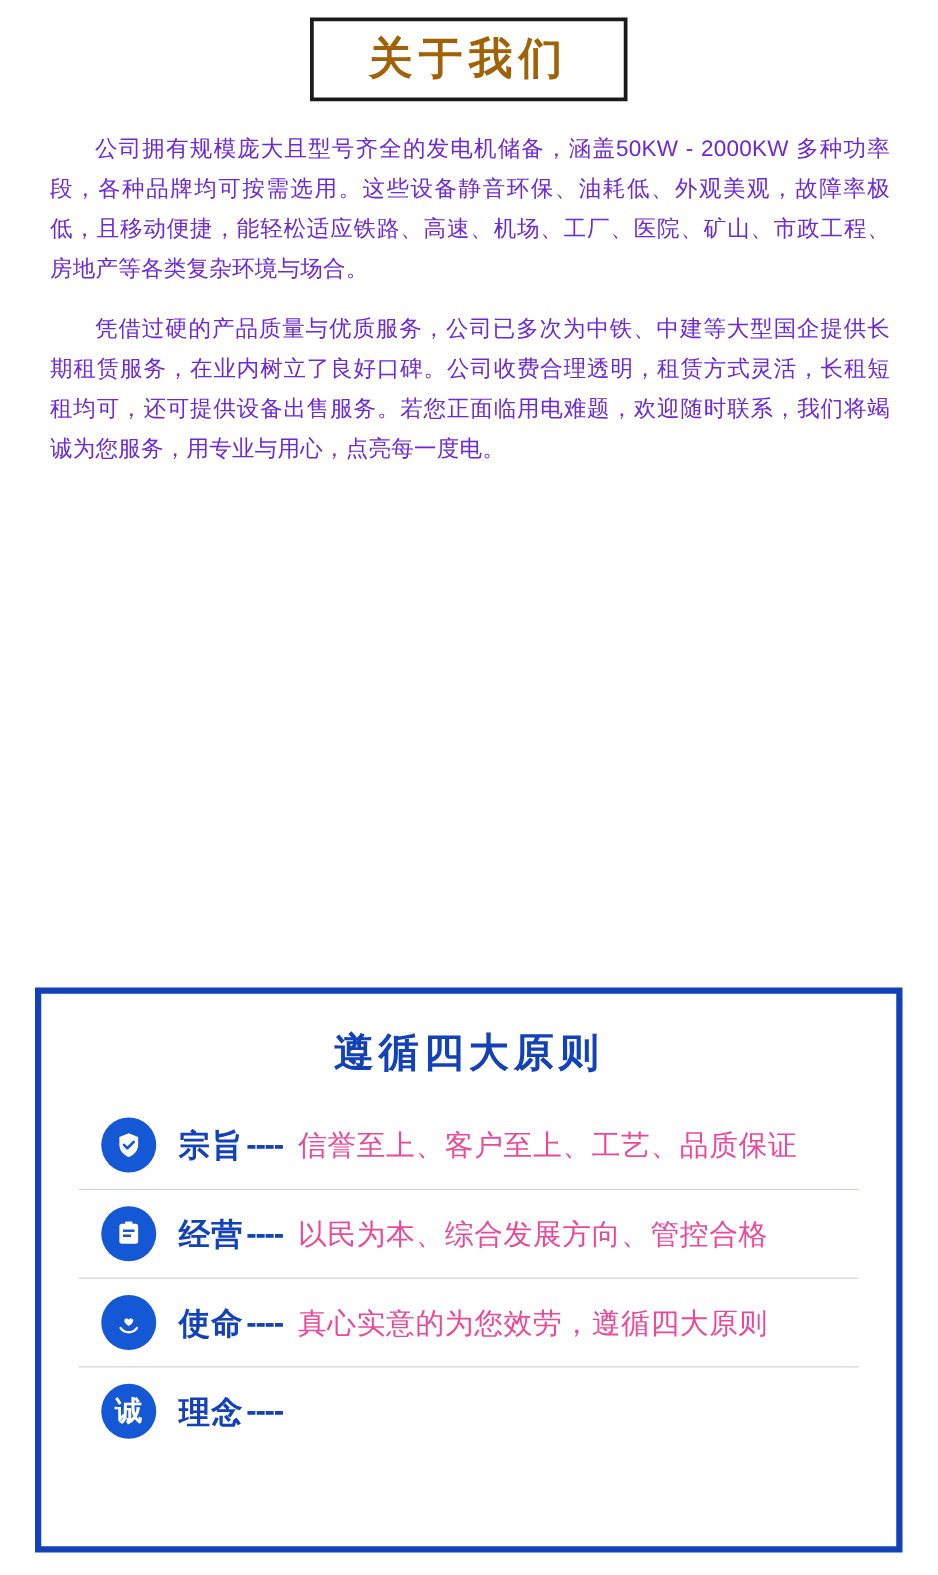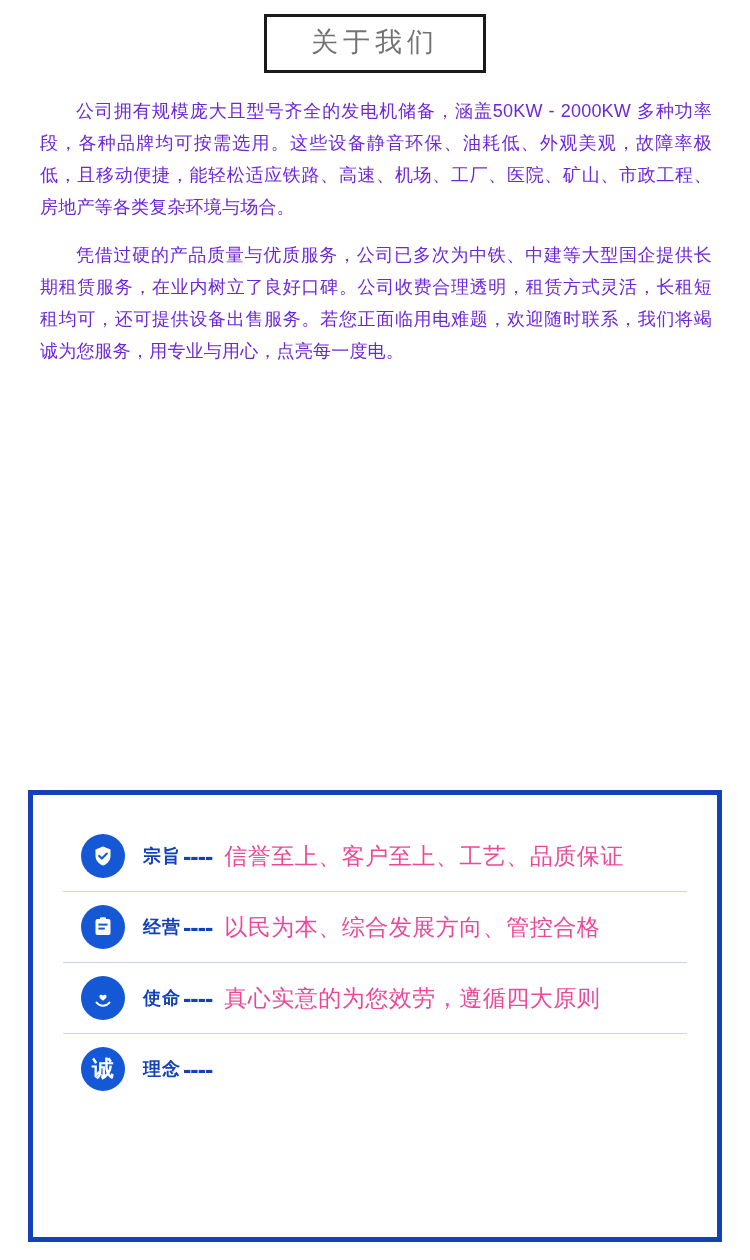--- a/index.html
+++ b/index.html
@@ -26,25 +26,25 @@
     display: flex;
     justify-content: center;
     padding-top: 14px;
   }
   .title-box {
     border: 3px solid #1a1a1a;
     padding: 12px 44px 14px 44px;
     display: inline-block;
   }
   .title-text {
-    font-size: 27px;
-    font-weight: normal;
+    font-size: 35px;
+    font-weight: bold;
     letter-spacing: 5px;
     line-height: 1;
-    color: #737373;
+    color: #a16207;
   }
 
   
   .body-copy {
     padding: 22px 38px 0 40px;
   }
   .para {
     font-size: 18px;
     line-height: 1.78;
     letter-spacing: 0.2px;
@@ -105,21 +105,21 @@
   }
   .picon svg { display: block; }
   .picon .glyph {
     font-size: 22px;
     font-weight: bold;
     line-height: 1;
   }
   .plabel {
     flex: 0 0 auto;
     color: #1241b8;
-    font-size: 18px;
+    font-size: 25px;
     font-weight: bold;
     letter-spacing: 1px;
     margin-right: 2px;
   }
   .pdash {
     flex: 0 0 auto;
     color: #1241b8;
     font-size: 25px;
     font-weight: bold;
     letter-spacing: -1px;
@@ -144,20 +144,21 @@
     </div>
   </div>
 
   <div class="body-copy">
     <p class="para">公司拥有规模庞大且型号齐全的发电机储备，涵盖50KW - 2000KW 多种功率段，各种品牌均可按需选用。这些设备静音环保、油耗低、外观美观，故障率极低，且移动便捷，能轻松适应铁路、高速、机场、工厂、医院、矿山、市政工程、房地产等各类复杂环境与场合。</p>
     <p class="para">凭借过硬的产品质量与优质服务，公司已多次为中铁、中建等大型国企提供长期租赁服务，在业内树立了良好口碑。公司收费合理透明，租赁方式灵活，长租短租均可，还可提供设备出售服务。若您正面临用电难题，欢迎随时联系，我们将竭诚为您服务，用专业与用心，点亮每一度电。</p>
   </div>
 
   <div class="principles">
     <div class="principles-inner">
+      <div class="principles-title">遵循四大原则</div>
 
       <ul class="plist">
 
         <li class="prow">
           <span class="picon">
             <svg width="24" height="24" viewBox="0 0 24 24" aria-hidden="true">
               <path d="M12 2.5 4.5 5.6v6.1c0 4.6 3.2 8.3 7.5 9.8 4.3-1.5 7.5-5.2 7.5-9.8V5.6L12 2.5z" fill="#ffffff"></path>
               <path d="M8.2 11.9l2.7 2.7 5-5" stroke="#1558d6" stroke-width="2.1" fill="none" stroke-linecap="round" stroke-linejoin="round"></path>
             </svg>
           </span>

